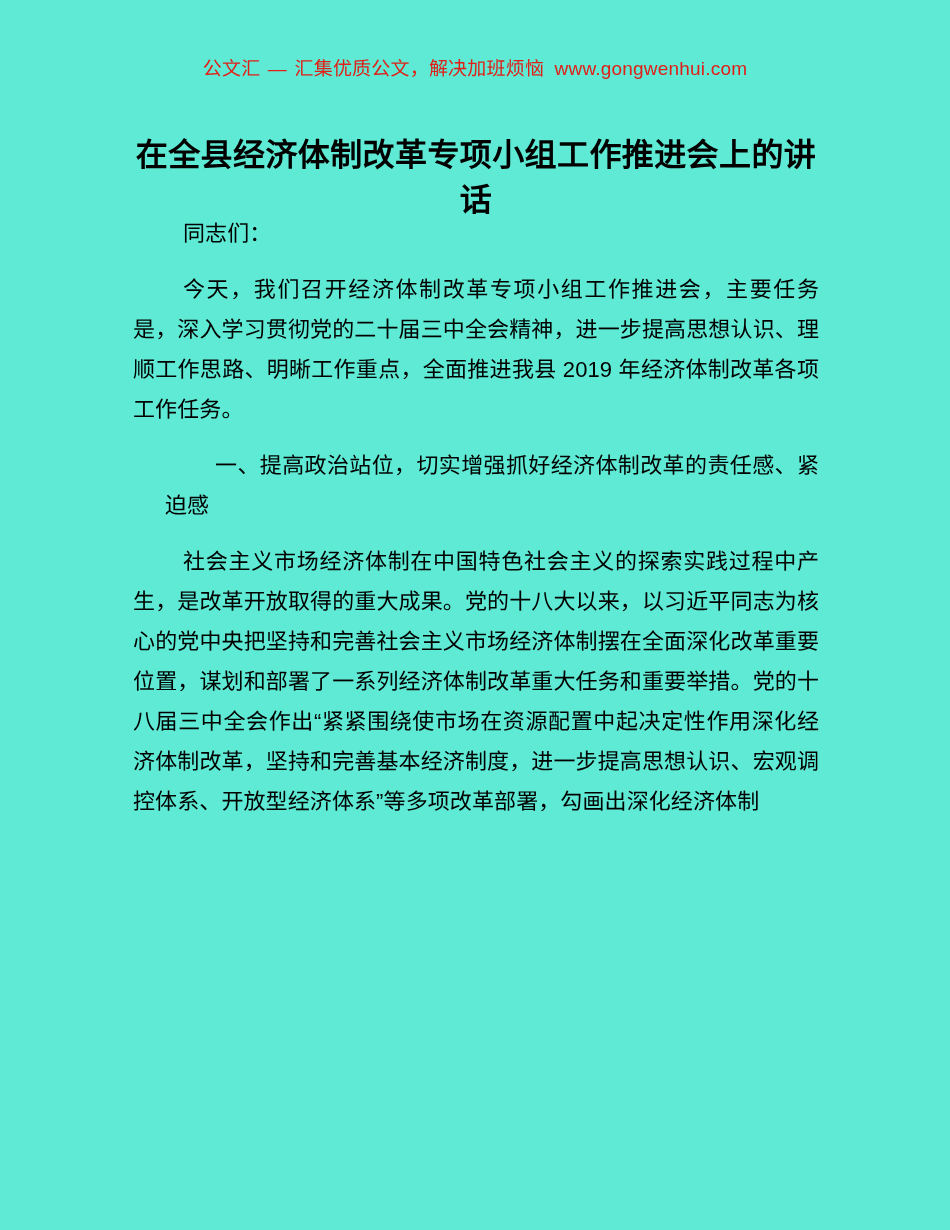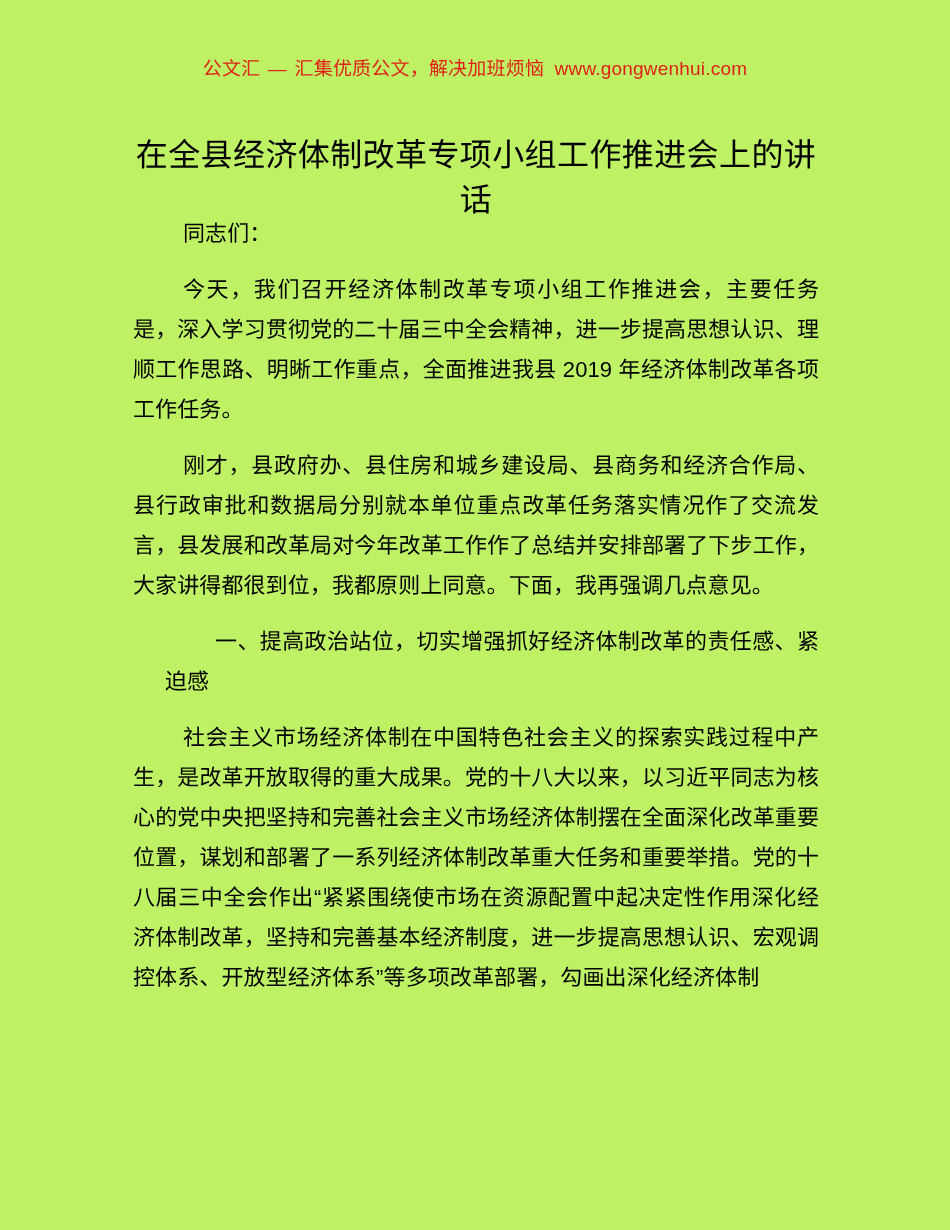--- a/index.html
+++ b/index.html
@@ -15,21 +15,21 @@
     font-family: "Liberation Sans", "DejaVu Sans", sans-serif;
     color: #000000;
     -webkit-font-smoothing: antialiased;
   }
 
   .page {
     position: relative;
     width: 950px;
     height: 1230px;
     box-sizing: border-box;
-    background: #bef264;
+    background: #5eead4;
   }
 
   
   .site-header {
     position: absolute;
     top: 56px;
     left: 0;
     width: 950px;
     text-align: center;
     font-size: 19px;
@@ -45,21 +45,21 @@
 
   
   .doc-title {
     position: absolute;
     top: 112px;
     left: 133px;
     width: 686px;
     text-align: center;
     font-size: 32px;
     line-height: 45px;
-    font-weight: 400;
+    font-weight: 700;
     letter-spacing: 0.4px;
     color: #000000;
   }
 
   
   .doc-body {
     position: absolute;
     top: 214px;
     left: 133px;
     width: 686px;
@@ -104,21 +104,20 @@
   </div>
 
   <h1 class="doc-title">在全县经济体制改革专项小组工作推进会上的讲话</h1>
 
   <div class="doc-body">
 
     <p class="para salutation">同志们：</p>
 
     <p class="para spaced">今天，我们召开经济体制改革专项小组工作推进会，主要任务是，深入学习贯彻党的二十届三中全会精神，进一步提高思想认识、理顺工作思路、明晰工作重点，全面推进我县 2019 年经济体制改革各项工作任务。</p>
 
-    <p class="para spaced">刚才，县政府办、县住房和城乡建设局、县商务和经济合作局、县行政审批和数据局分别就本单位重点改革任务落实情况作了交流发言，县发展和改革局对今年改革工作作了总结并安排部署了下步工作，大家讲得都很到位，我都原则上同意。下面，我再强调几点意见。</p>
 
     <p class="para heading">一、提高政治站位，切实增强抓好经济体制改革的责任感、紧迫感</p>
 
     <p class="para last">社会主义市场经济体制在中国特色社会主义的探索实践过程中产生，是改革开放取得的重大成果。党的十八大以来，以习近平同志为核心的党中央把坚持和完善社会主义市场经济体制摆在全面深化改革重要位置，谋划和部署了一系列经济体制改革重大任务和重要举措。党的十八届三中全会作出“紧紧围绕使市场在资源配置中起决定性作用深化经济体制改革，坚持和完善基本经济制度，进一步提高思想认识、宏观调控体系、开放型经济体系”等多项改革部署，勾画出深化经济体制</p>
 
   </div>
 
 </div>
 
 </body></html>

